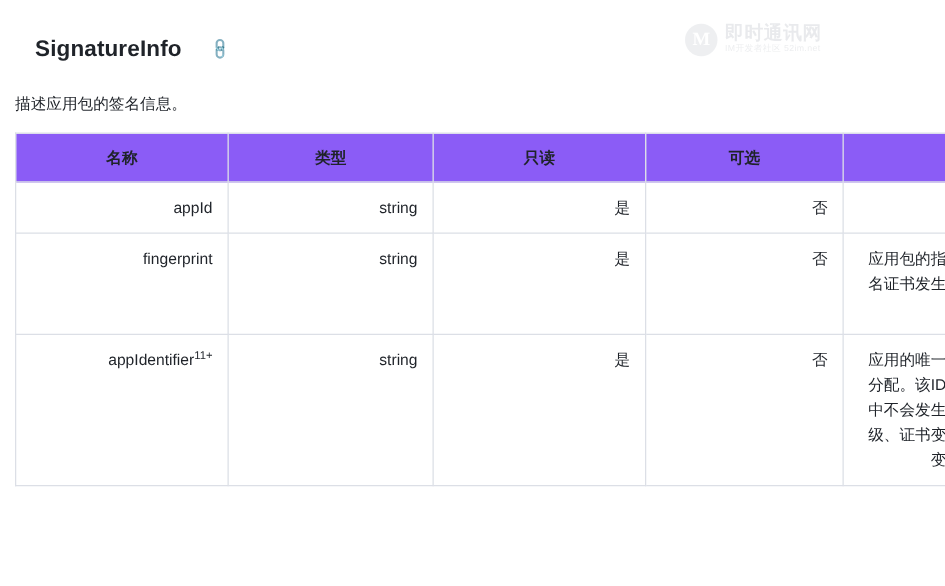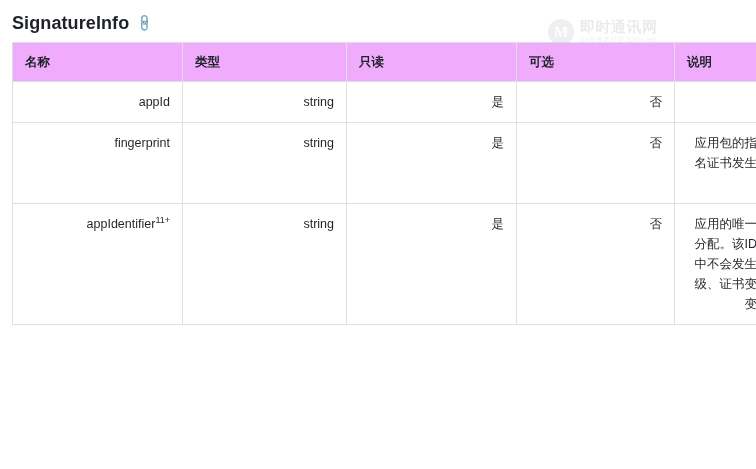--- a/index.html
+++ b/index.html
@@ -23,21 +23,21 @@
   .title-row {
     display: flex;
     align-items: center;
     gap: 8px;
     margin: 2px 0 8px 0;
   }
   .title-row h1 {
     font-size: 18px;
     line-height: 22px;
     font-weight: bold;
-    margin: 0;
+    margin: 16px;
     color: #1f2329;
     letter-spacing: 0.1px;
   }
   .anchor-icon {
     color: #9aa0a6;
     font-size: 12px;
     transform: rotate(-45deg);
     display: inline-block;
     line-height: 1;
   }
@@ -61,22 +61,22 @@
     width: 14px;
   }
   table.api {
     border-collapse: collapse;
     width: 732px;
     table-layout: fixed;
     font-size: 12.5px;
     border: 1px solid #dcdfe6;
   }
   table.api th {
-    background: #f0abfc;
-    text-align: left;
+    background: #8b5cf6;
+    text-align: center;
     font-weight: bold;
     color: #1f2329;
     padding: 10px 12px;
     border: 1px solid #dcdfe6;
     line-height: 18px;
     vertical-align: middle;
     height: 18px;
   }
   table.api td {
     border: 1px solid #dcdfe6;
@@ -144,20 +144,21 @@
 </head>
 <body>
 
 <div class="page">
 
   <div class="title-row">
     <h1>SignatureInfo</h1>
     <span class="anchor-icon">🔗</span>
   </div>
 
+  <p class="desc">描述应用包的签名信息。</p>
 
 
 
   <table class="api">
     <thead>
       <tr>
         <th class="col-name">名称</th>
         <th class="col-type">类型</th>
         <th class="col-readonly">只读</th>
         <th class="col-optional">可选</th>

